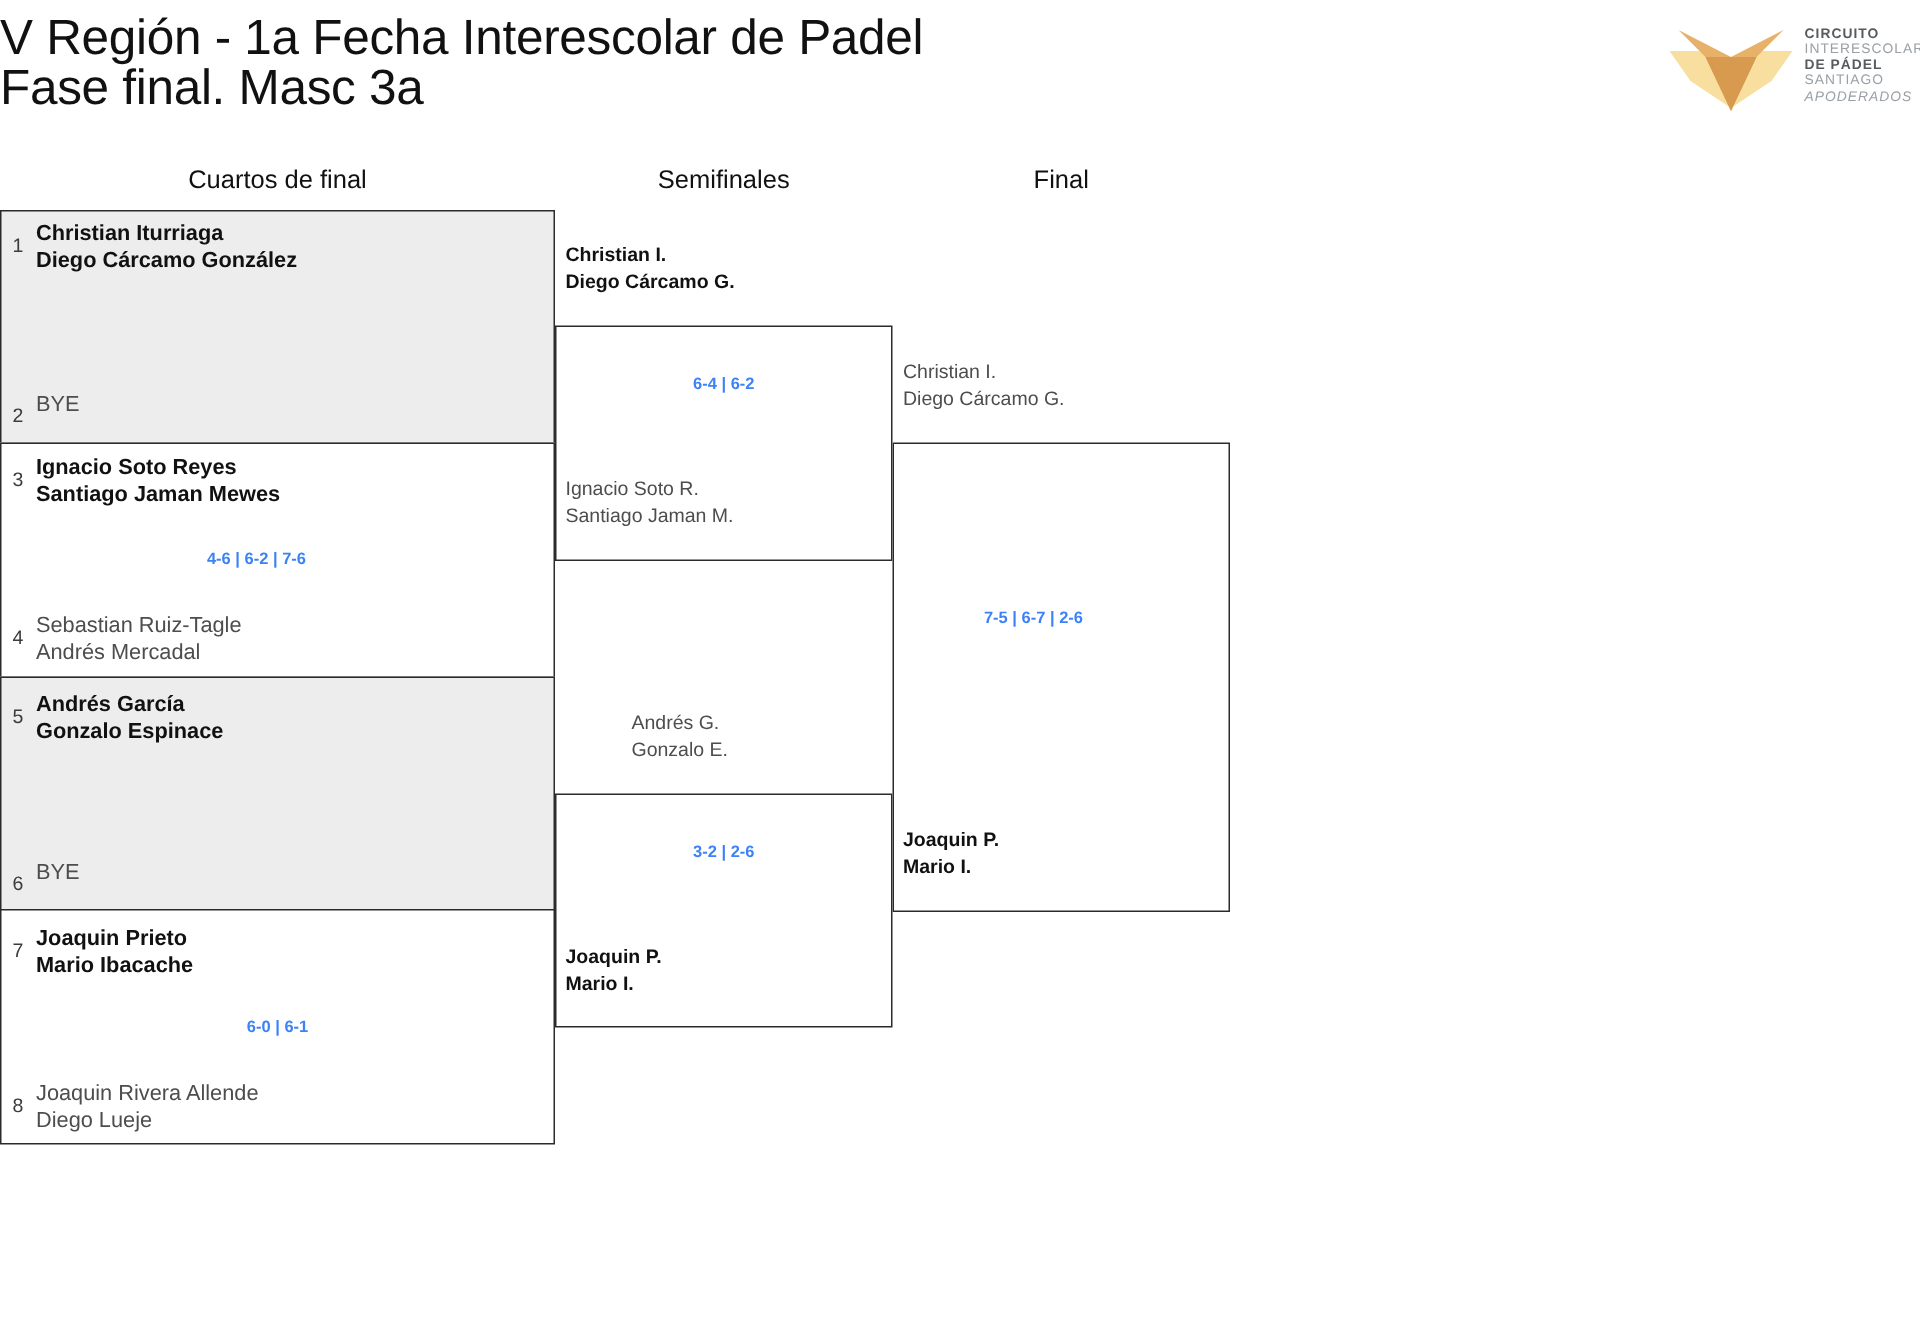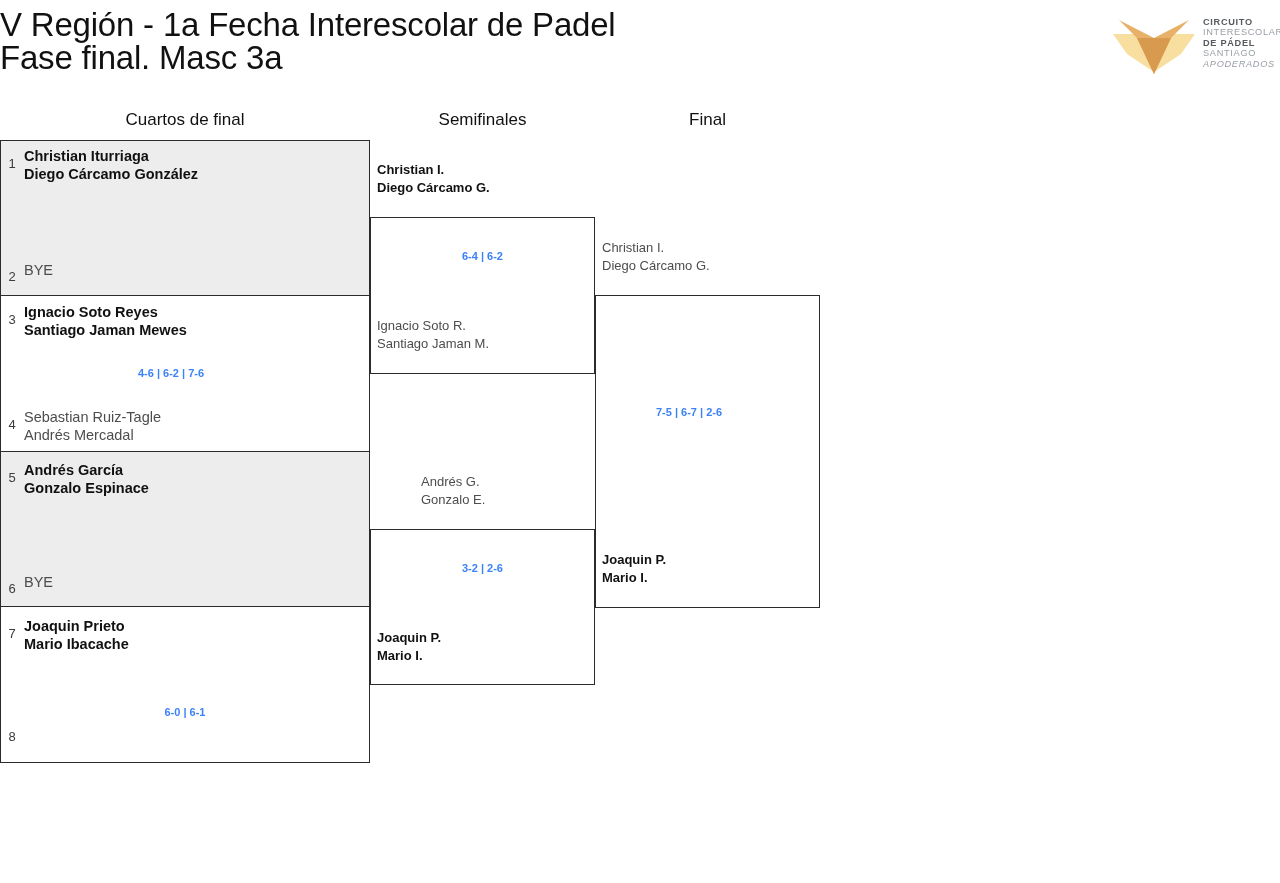--- a/index.html
+++ b/index.html
@@ -168,21 +168,21 @@
   
   .score {
     position: absolute;
     font-size: 11px;
     font-weight: 700;
     color: #3b82f6;
     text-align: center;
     white-space: nowrap;
   }
   #score-qf2   { left: 0px;   top: 367px; width: 342px; }
-  #score-qf4   { left: 0px;   top: 679px; width: 370px; margin-top: 27px; }
+  #score-qf4   { left: 0px;   top: 679px; width: 370px; }
   #score-sf1   { left: 370px; top: 250px; width: 225px; }
   #score-sf2   { left: 370px; top: 562px; width: 225px; }
   #score-final { left: 595px; top: 406px; width: 188px; }
 </style>
 </head>
 <body>
 
 <div id="page">
 
   <div class="title-block">
@@ -266,20 +266,24 @@
   <div class="slot" id="slot-7">
     <span class="seed">7</span>
     <span class="names winner">
       <span>Joaquin Prieto</span><br>
       <span>Mario Ibacache</span>
     </span>
   </div>
 
   <div class="slot" id="slot-8">
     <span class="seed">8</span>
+    <span class="names loser">
+      <span>Joaquin Rivera Allende</span><br>
+      <span>Diego Lueje</span>
+    </span>
   </div>
 
   <div class="advance winner" id="adv-sf1">
     <span>Christian I.</span><br>
     <span>Diego Cárcamo G.</span>
   </div>
 
   <div class="advance loser" id="adv-sf2">
     <span>Ignacio Soto R.</span><br>
     <span>Santiago Jaman M.</span>

